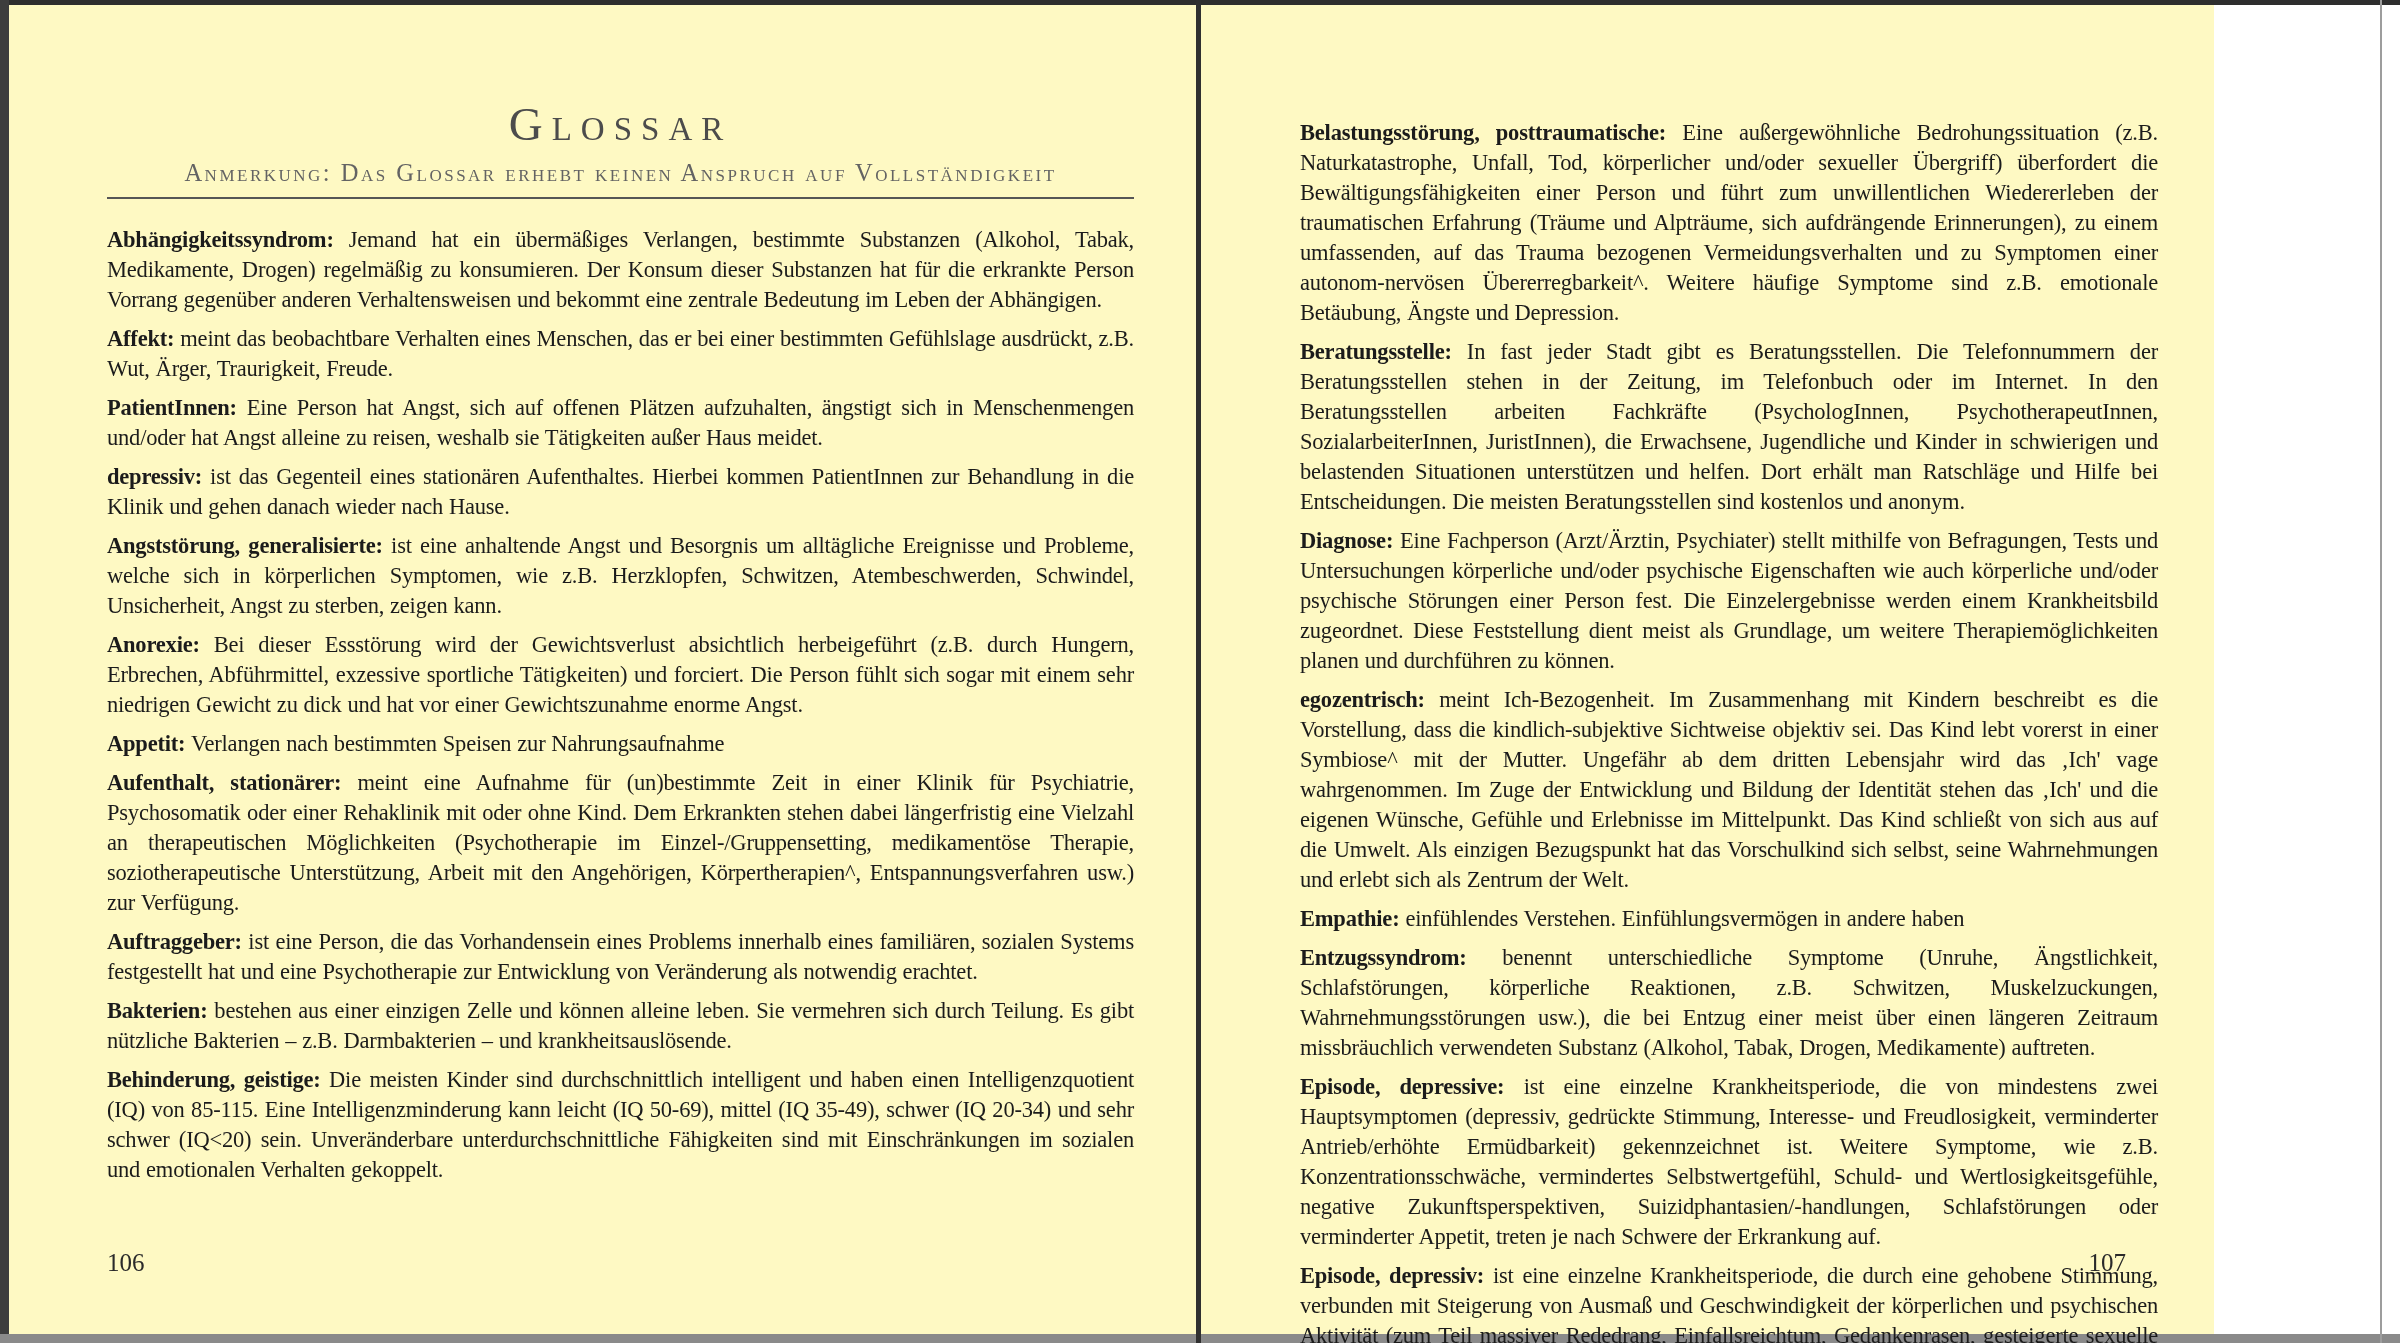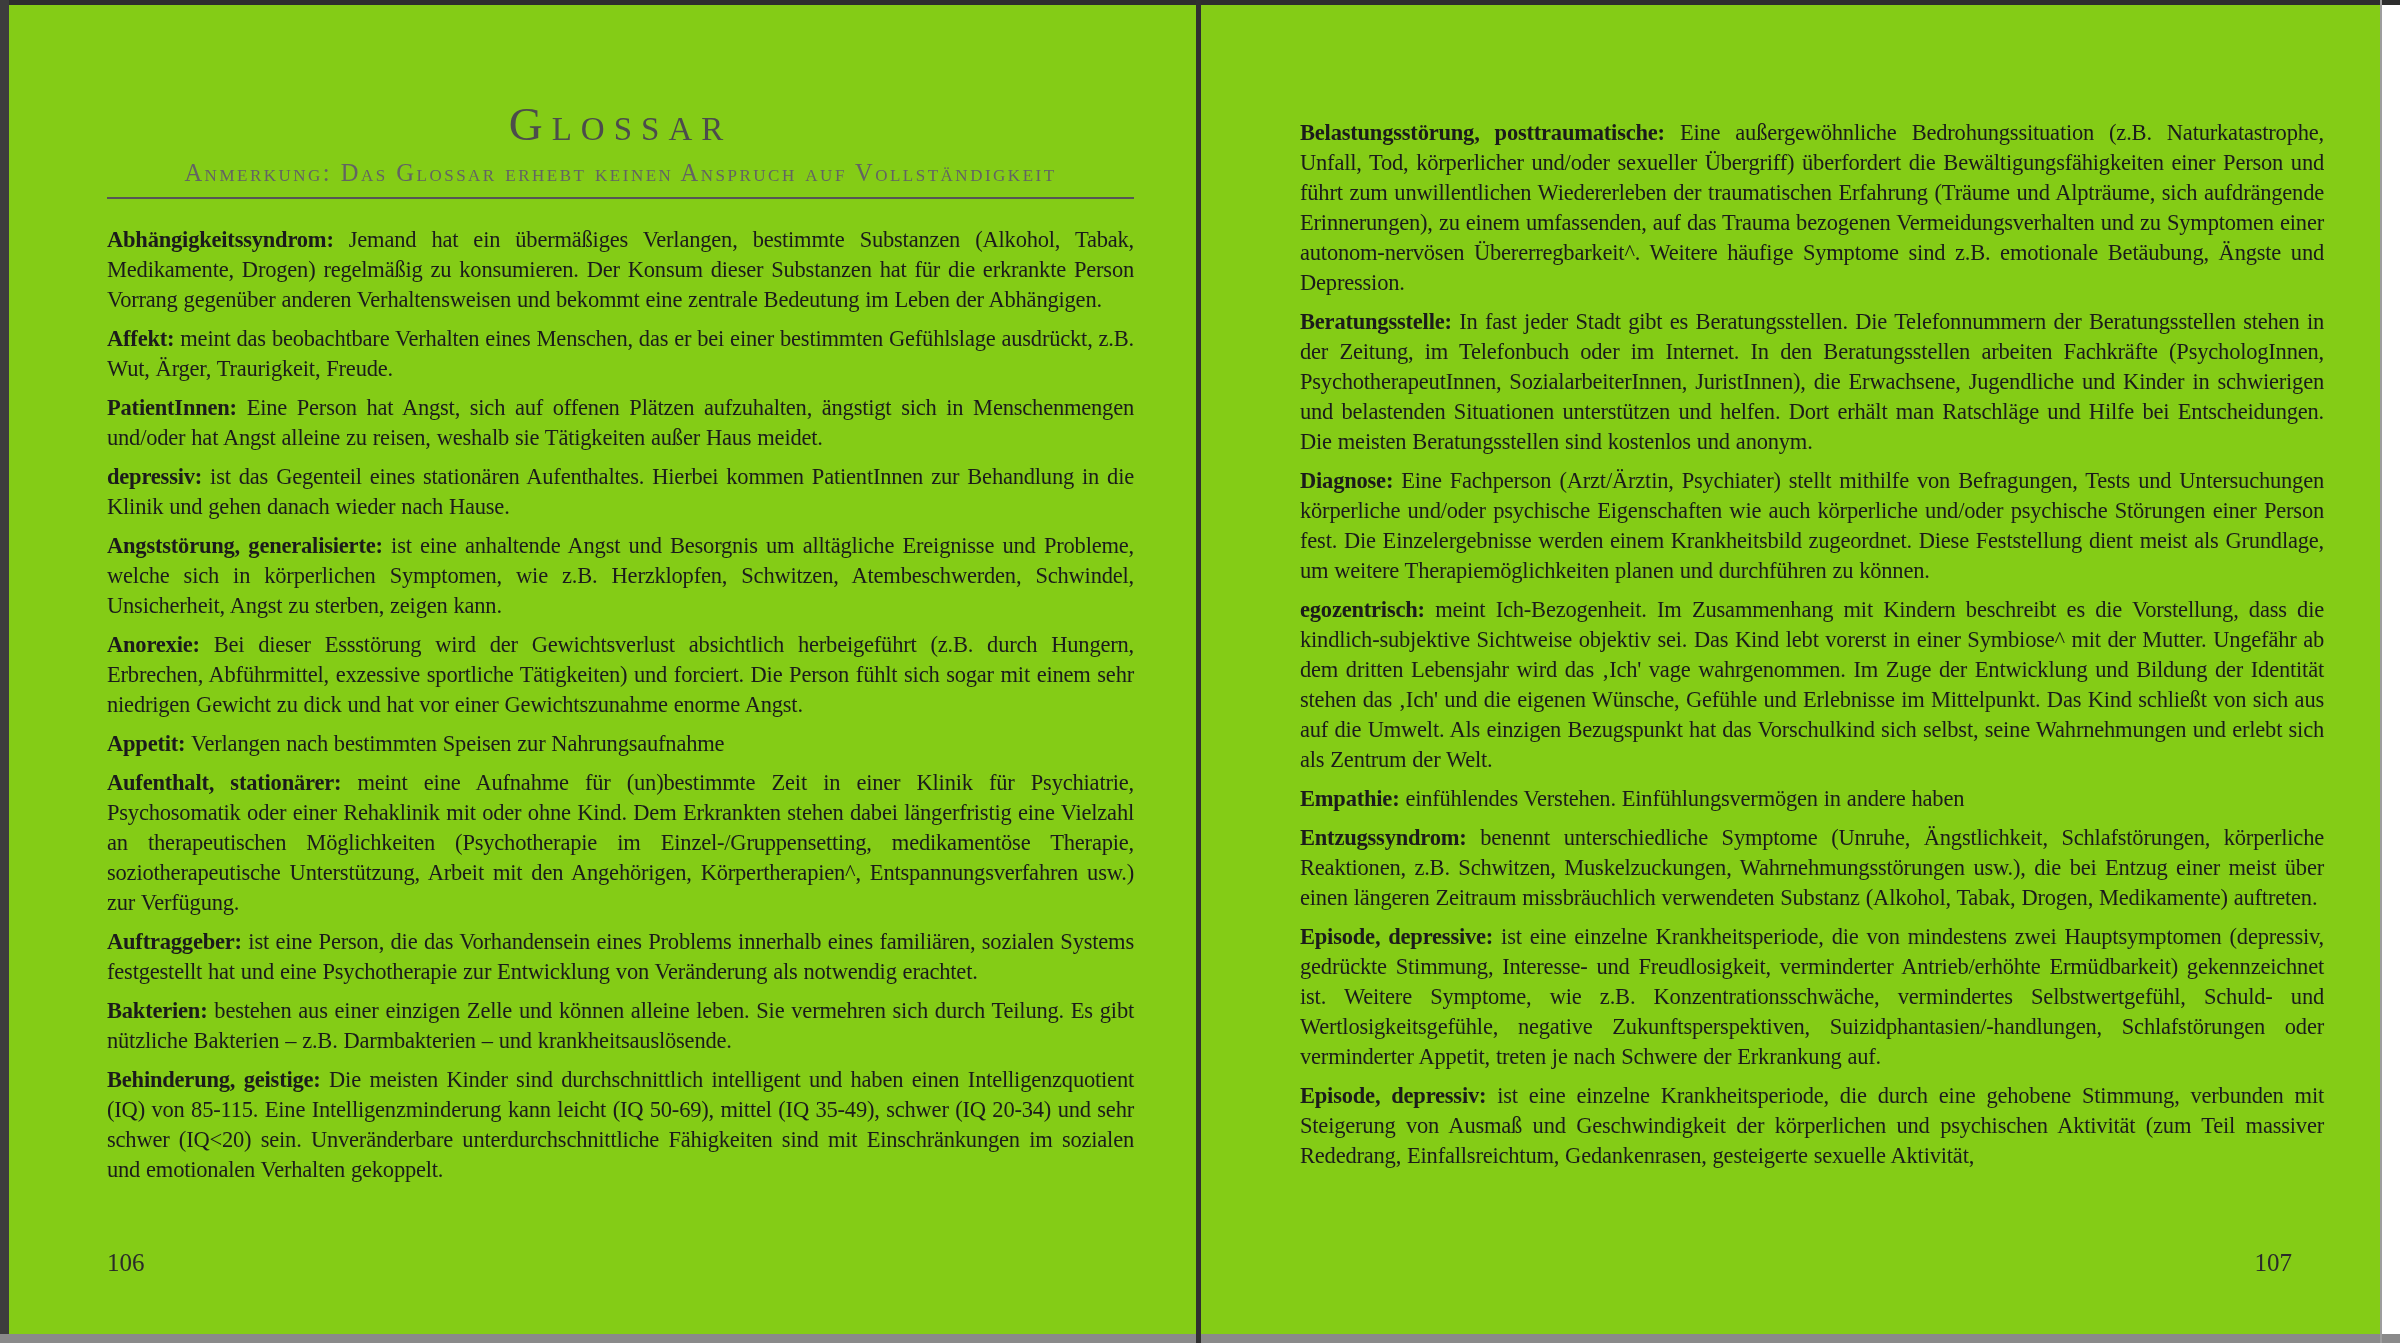--- a/index.html
+++ b/index.html
@@ -17,24 +17,24 @@
   .frame-top    { position:absolute; top:0; left:0; width:2400px; height:5px;  background:#2e2e2e; }
   .frame-left   { position:absolute; top:0; left:0; width:9px;  height:1343px; background:#3d3d3d; }
   .frame-bottom { position:absolute; bottom:0; left:0; width:2400px; height:9px; background:#8a8a8a; }
   .gutter-line  { position:absolute; top:0; left:1196px; width:5px; height:1343px; background:#303030; }
   .frame-right  { position:absolute; top:0; left:2380px; width:2px; height:1343px; background:#9d9d9d; }
 
   .page {
     position: absolute;
     top: 5px;
     height: 1329px;
-    background: #84cc16;
+    background: #fef9c3;
   }
   .page-left  { left: 9px;    width: 1187px; padding: 95px 62px 0 98px; }
-  .page-right { left: 1201px; width: 1179px; padding: 113px 56px 0 99px; }
+  .page-right { left: 1201px; width: 1013px; padding: 113px 56px 0 99px; }
 
   .doc-title {
     text-align: center;
     font-variant: small-caps;
     font-weight: 400;
     font-size: 47px;
     letter-spacing: 9px;
     color: #4c4c4c;
     margin: 0 0 10px 0;
     line-height: 1.05;

